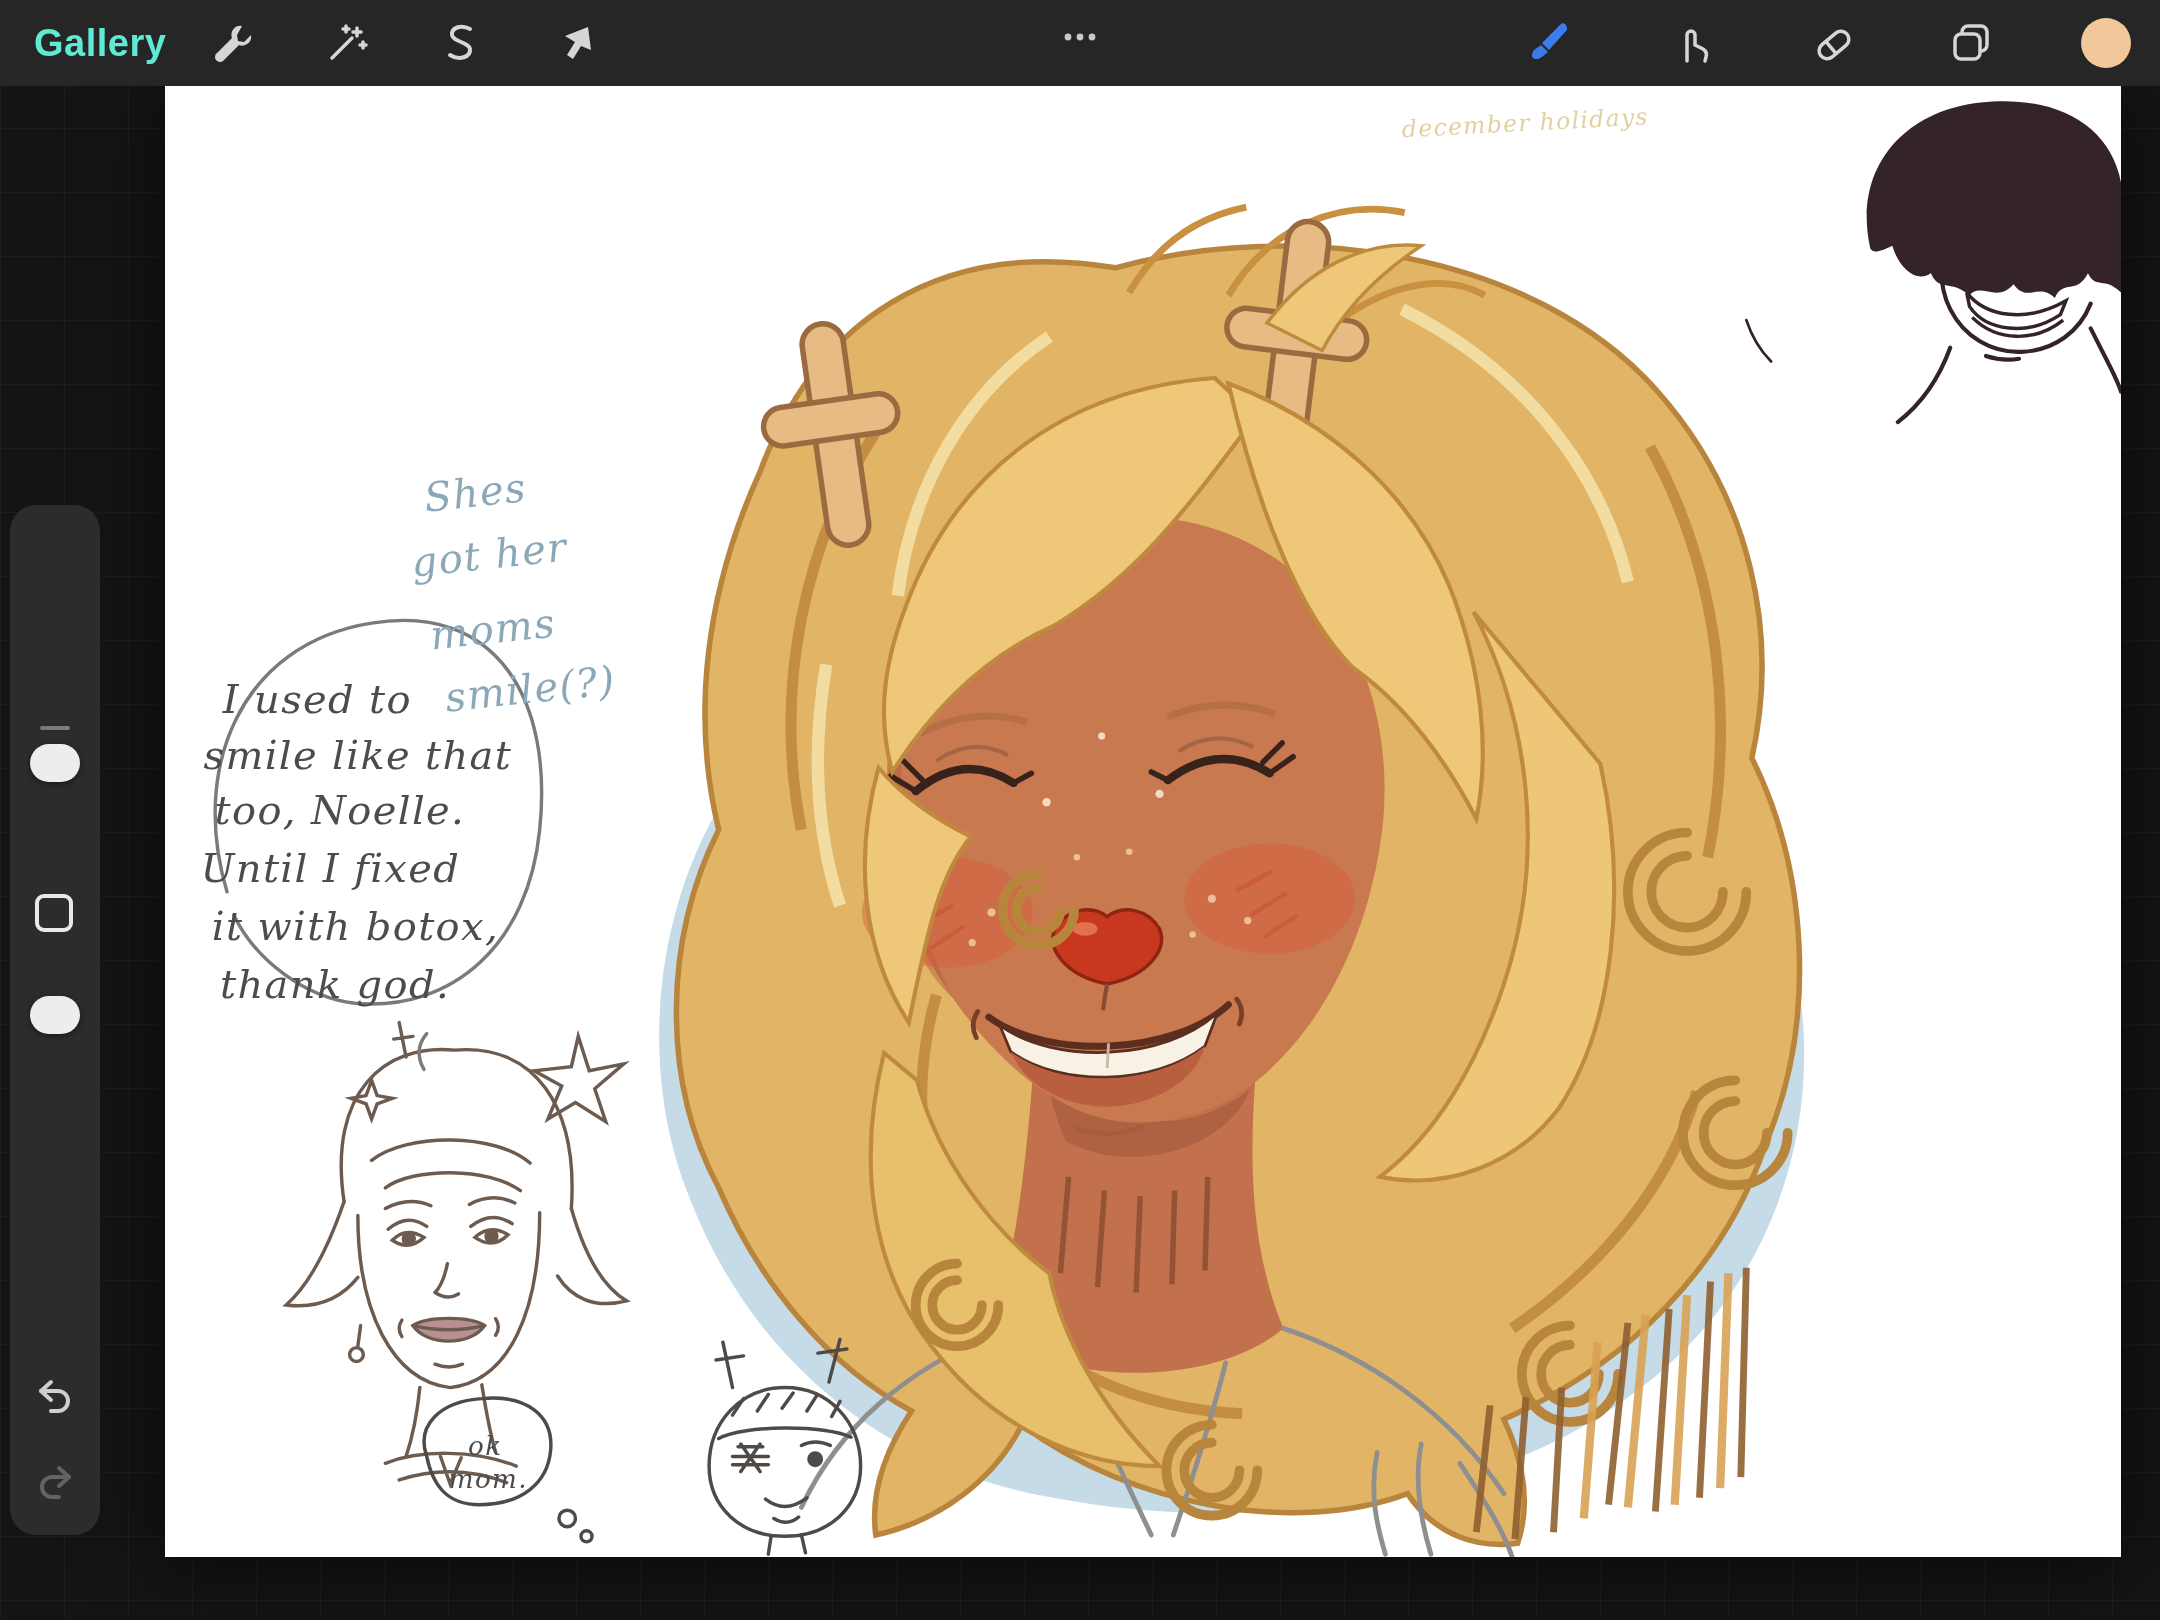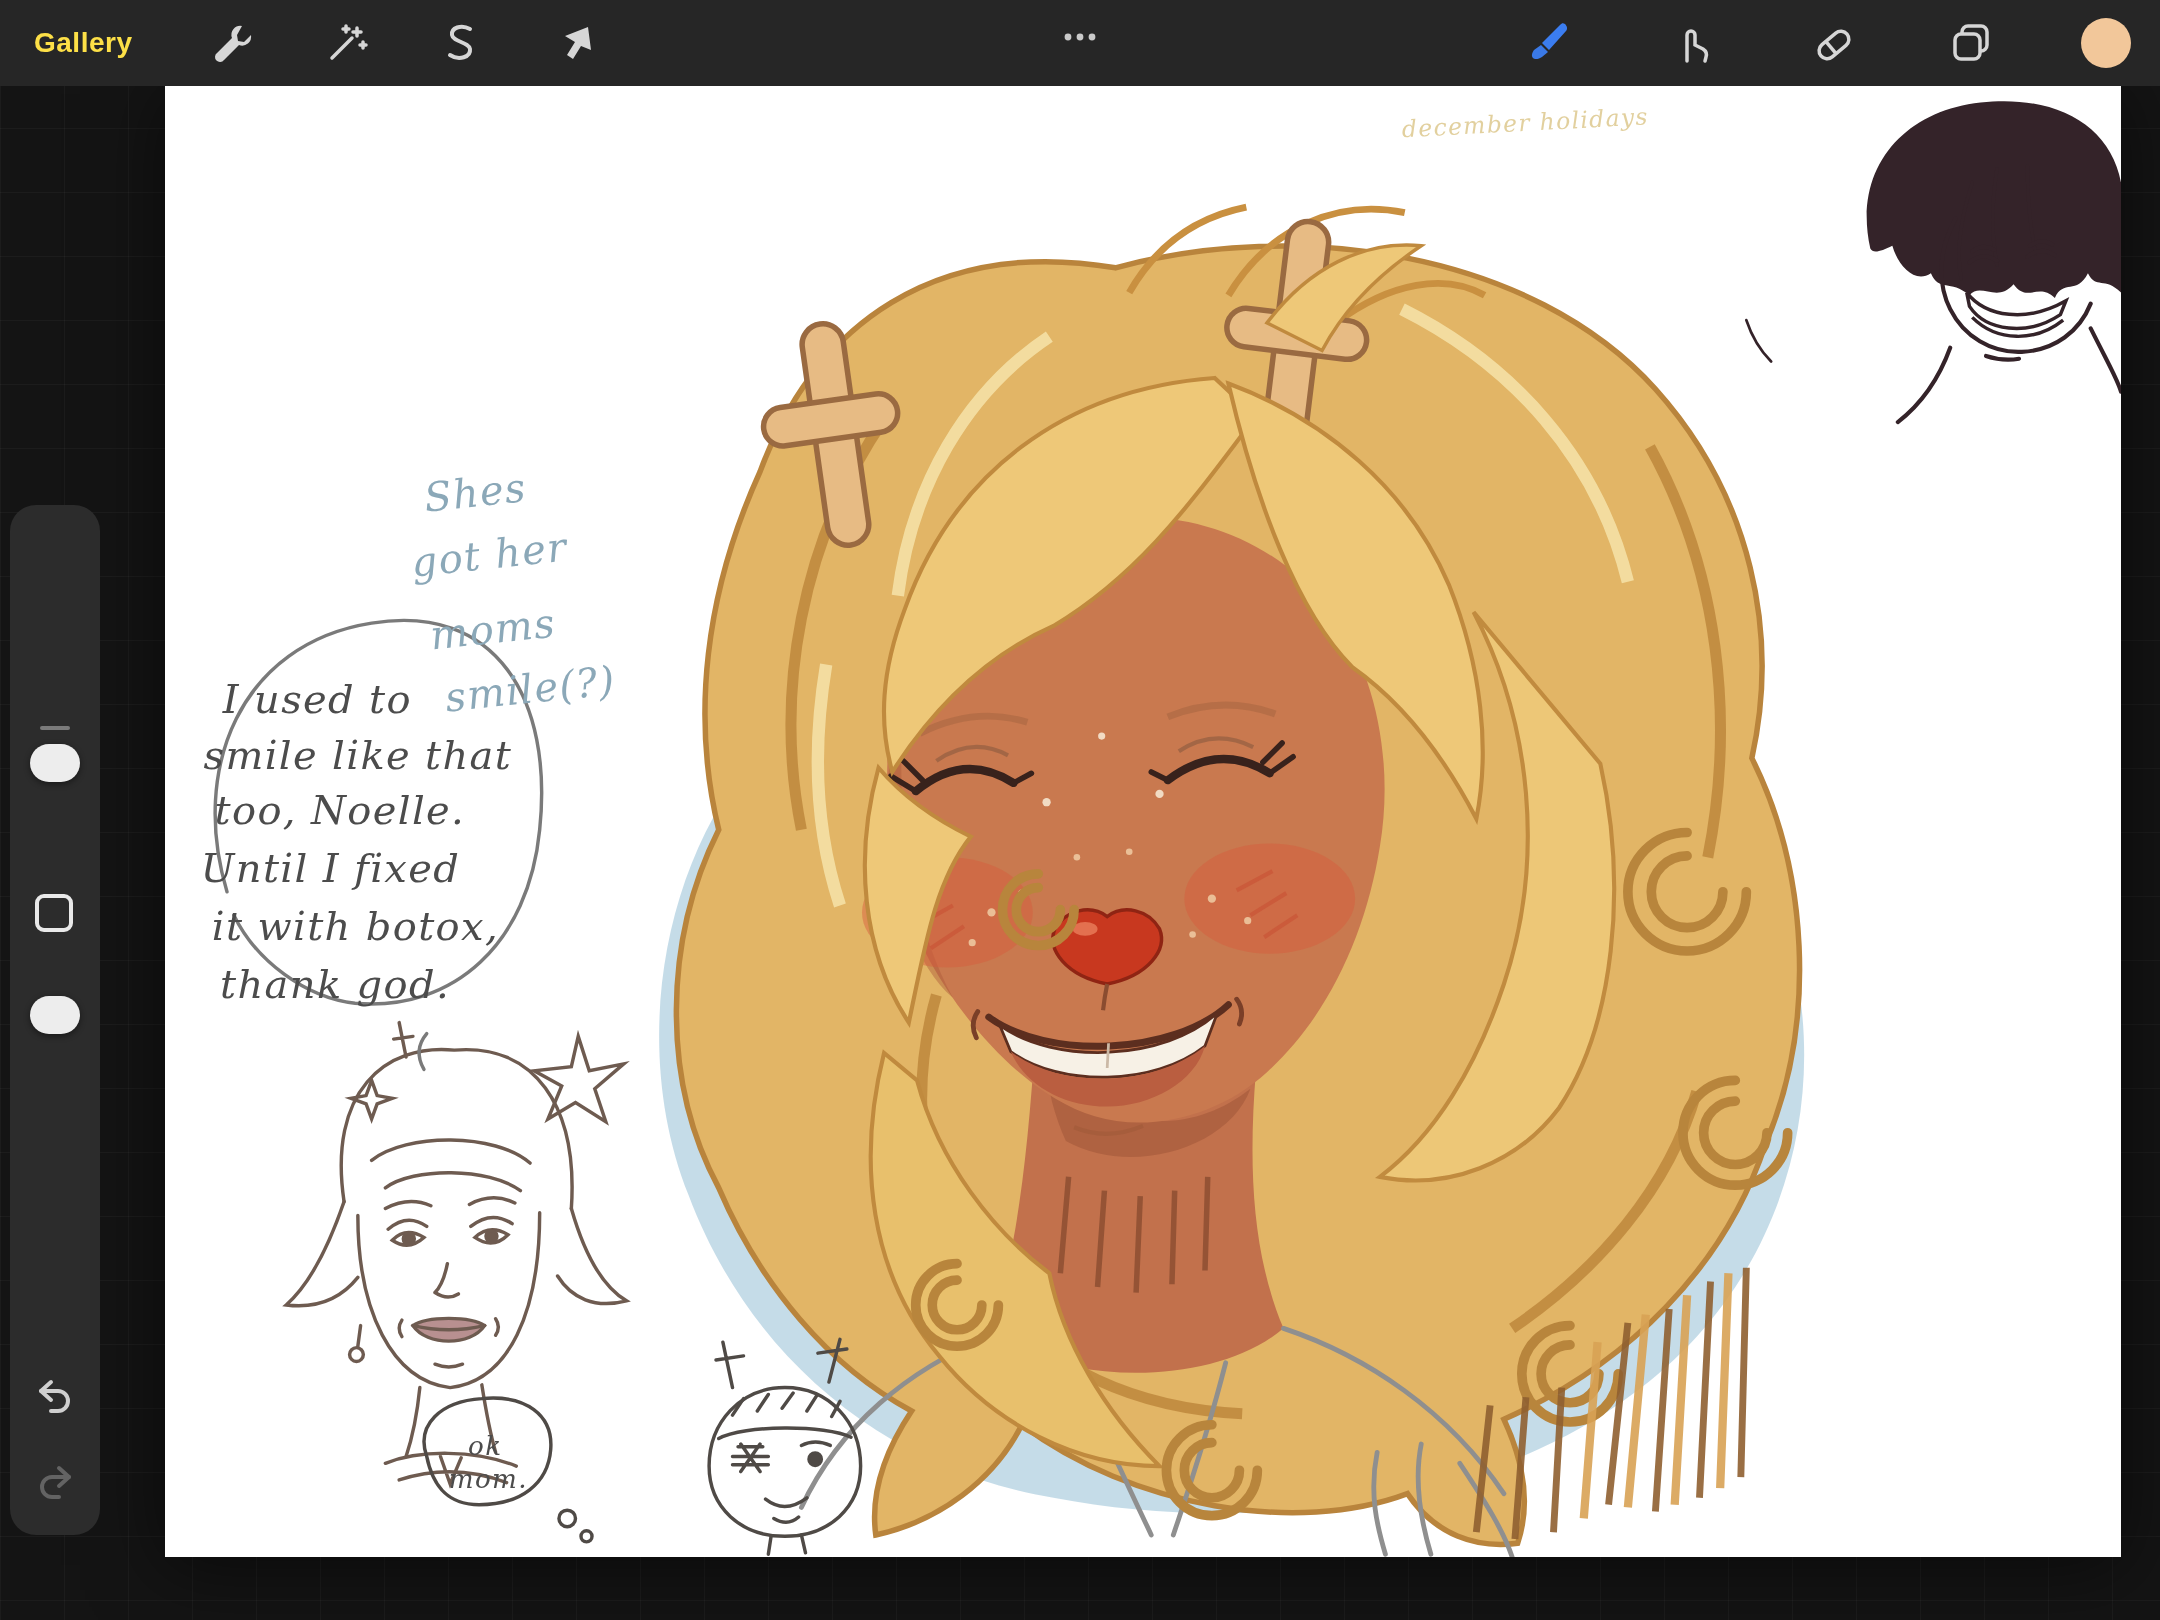--- a/index.html
+++ b/index.html
@@ -12,21 +12,21 @@
     background-size:64px 64px;
     font-family:"Liberation Sans",sans-serif;
   }
   
   .topbar{
     position:absolute;left:0;top:0;width:2160px;height:86px;
     background:#262626;z-index:30;
   }
   .gallery-btn{
     position:absolute;left:34px;top:0;height:86px;line-height:86px;
-    color:#fde047;font-size:28px;font-weight:700;letter-spacing:.5px;cursor:default;
+    color:#5eead4;font-size:38px;font-weight:700;letter-spacing:.5px;cursor:default;
   }
   .tb-btn{position:absolute;top:15px;width:56px;height:56px;}
   .tb-btn svg{width:56px;height:56px;display:block;}
   
   .sidebar{
     position:absolute;left:10px;top:505px;width:90px;height:1030px;
     background:rgba(45,45,45,.95);border-radius:26px;z-index:25;
   }
   .slider-tick{position:absolute;left:30px;top:221px;width:30px;height:4px;background:#7a7a7a;border-radius:2px;}
   .slider-pill{position:absolute;left:20px;width:50px;height:38px;background:#ededed;border-radius:19px;box-shadow:0 2px 6px rgba(0,0,0,.45);}

